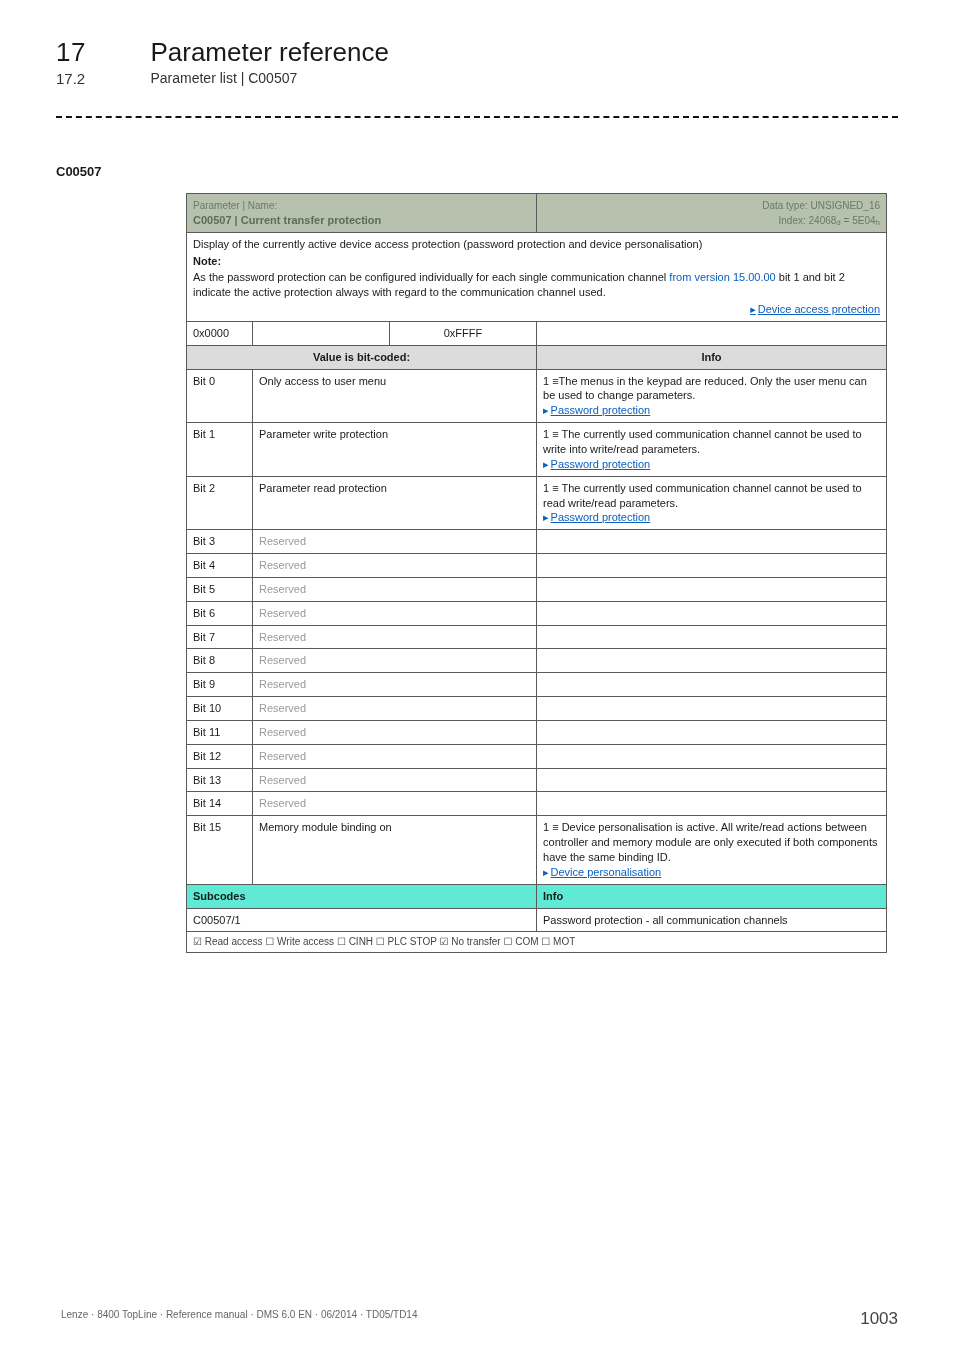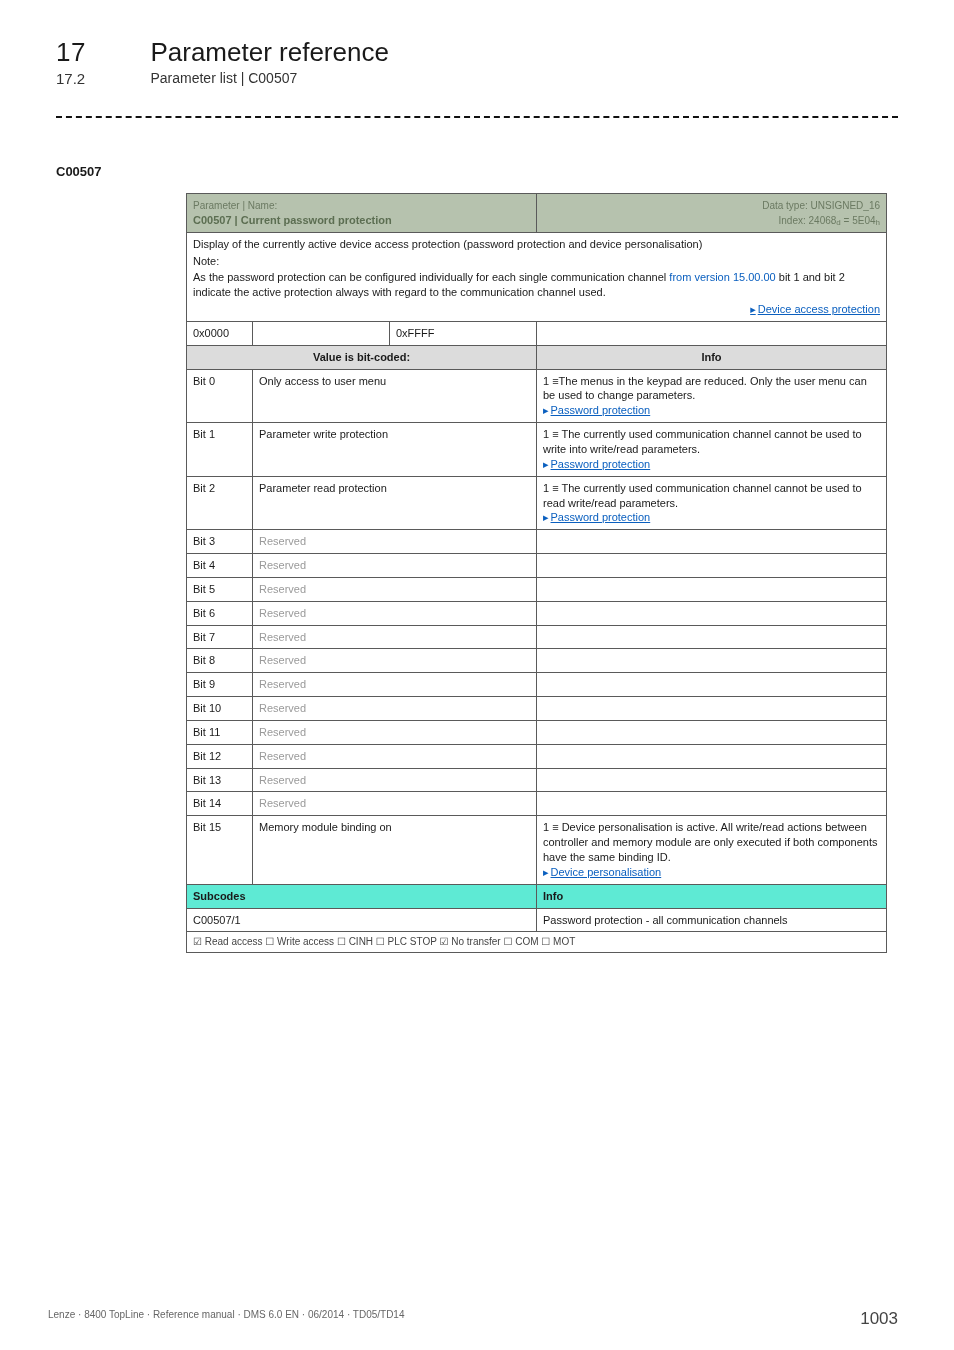--- a/index.html
+++ b/index.html
@@ -102,21 +102,21 @@
   .idx sub {
     font-size: 8px;
     vertical-align: baseline;
     position: relative;
     bottom: -0.2em;
   }
   .note-block {
     padding: 6px 6px 8px 6px;
   }
   .note-block .note-label {
-    font-weight: 400;
+    font-weight: 700;
     display: block;
     margin: 2px 0 2px 0;
   }
   .note-block .link {
     color: #0a5fbf;
     text-decoration: none;
   }
   .note-block .arrowlink {
     color: #0a5fbf;
     display: block;
@@ -129,21 +129,21 @@
     font-size: 10.5px;
   }
   tr.dispheader td .sm {
     font-weight: 400;
     font-size: 10px;
   }
   tr.valrow td {
     text-align: left;
   }
   tr.valrow td.hexright {
-    text-align: left;
+    text-align: center;
   }
   tr.bitcoded td {
     background: #dcdcdc;
     font-weight: 700;
     text-align: center;
   }
   tr.subcodes td {
     background: #5eead4;
     font-weight: 700;
   }
@@ -165,21 +165,21 @@
     margin-right: 2px;
   }
   tr.footrow td {
     font-size: 10px;
     color: #444;
     padding: 3px 6px;
   }
   .footer {
     position: absolute;
     bottom: 22px;
-    left: 48px;
+    left: 61px;
     right: 56px;
     font-size: 10px;
     color: #666;
     display: flex;
     justify-content: space-between;
   }
   .footer .pg {
     color: #444;
     font-size: 17px;
   }
@@ -207,21 +207,21 @@
       <col style="width:66px">
       <col style="width:137px">
       <col style="width:147px">
       <col style="width:350px">
     </colgroup>
 
     <tbody>
           <tr class="hdr">
       <td colspan="3">
         <span class="paramlabel">Parameter | Name:</span><br>
-        <span class="paramname">C00507 | Current password protection</span>
+        <span class="paramname">C00507 | Current transfer protection</span>
       </td>
       <td style="text-align:right;">
         <span class="dtype">Data type: UNSIGNED_16</span><br>
         <span class="idx">
           <span>Index: 24068</span><sub>d</sub><span> = 5E04</span><sub>h</sub>
         </span>
       </td>
     </tr>
 
     <tr>

